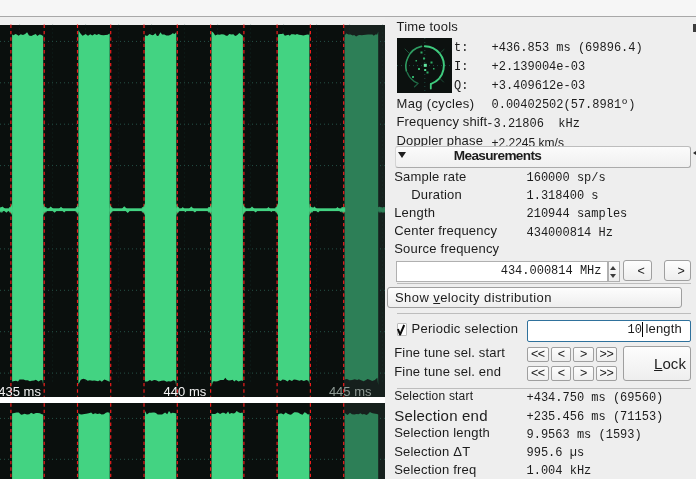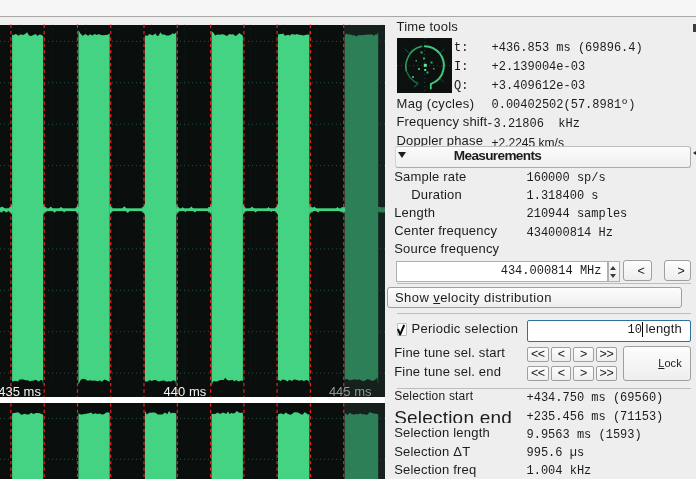--- a/index.html
+++ b/index.html
@@ -231,29 +231,29 @@
   </div>
 <div style="position:absolute;left:550.8px;top:365.8px;width:20.6px;height:15.2px;background:linear-gradient(#fdfdfd,#eeeeee);border:1px solid #9f9f9f;border-radius:3px;box-sizing:border-box;display:flex;align-items:center;justify-content:center;font-size:12.5px;letter-spacing:-0.5px;color:#1c1c1c;border-radius:2px;">
     <span style="white-space:pre">&lt;</span>
   </div>
 <div style="position:absolute;left:573.2px;top:365.8px;width:20.6px;height:15.2px;background:linear-gradient(#fdfdfd,#eeeeee);border:1px solid #9f9f9f;border-radius:3px;box-sizing:border-box;display:flex;align-items:center;justify-content:center;font-size:12.5px;letter-spacing:-0.5px;color:#1c1c1c;border-radius:2px;">
     <span style="white-space:pre">&gt;</span>
   </div>
 <div style="position:absolute;left:595.6px;top:365.8px;width:21.6px;height:15.2px;background:linear-gradient(#fdfdfd,#eeeeee);border:1px solid #9f9f9f;border-radius:3px;box-sizing:border-box;display:flex;align-items:center;justify-content:center;font-size:12.5px;letter-spacing:-0.5px;color:#1c1c1c;border-radius:2px;">
     <span style="white-space:pre">&gt;&gt;</span>
   </div>
-<div style="position:absolute;left:623px;top:346px;width:68px;height:34.6px;background:linear-gradient(#fdfdfd,#eeeeee);border:1px solid #9f9f9f;border-radius:3px;box-sizing:border-box;display:flex;align-items:center;justify-content:center;font-size:11px;letter-spacing:0.06px;color:#1c1c1c;padding-left:26px;">
+<div style="position:absolute;left:623px;top:346px;width:68px;height:34.6px;background:linear-gradient(#fdfdfd,#eeeeee);border:1px solid #9f9f9f;border-radius:3px;box-sizing:border-box;display:flex;align-items:center;justify-content:center;font-size:15px;letter-spacing:0.06px;color:#1c1c1c;padding-left:26px;">
     <span style="white-space:pre"><span style="text-decoration:underline">L</span>ock</span>
   </div>
 <div style="position:absolute;left:395.2px;top:389.0px;overflow:hidden;width:140px;height:16px;">
     <div style="margin-left:-1px;font-size:12px;letter-spacing:0.2px;white-space:pre;">Selection start</div>
   </div>
 <div style="position:absolute;left:526.5px;top:391.4px;font-family:'Liberation Mono',monospace;font-size:12px;white-space:pre;">+434.750 ms (69560)</div>
 <div style="position:absolute;left:395.2px;top:407.2px;overflow:hidden;width:140px;height:16px;">
-    <div style="margin-left:-1px;font-size:19px;letter-spacing:0.2px;white-space:pre;">Selection end</div>
+    <div style="margin-left:-1px;font-size:15px;letter-spacing:0.2px;white-space:pre;">Selection end</div>
   </div>
 <div style="position:absolute;left:526.5px;top:409.6px;font-family:'Liberation Mono',monospace;font-size:12px;white-space:pre;">+235.456 ms (71153)</div>
 <div style="position:absolute;left:395.2px;top:425.3px;overflow:hidden;width:140px;height:16px;">
     <div style="margin-left:-1px;font-size:13px;letter-spacing:0.2px;white-space:pre;">Selection length</div>
   </div>
 <div style="position:absolute;left:526.5px;top:427.7px;font-family:'Liberation Mono',monospace;font-size:12px;white-space:pre;">9.9563 ms (1593)</div>
 <div style="position:absolute;left:395.2px;top:443.5px;overflow:hidden;width:140px;height:16px;">
     <div style="margin-left:-1px;font-size:13px;letter-spacing:0.2px;white-space:pre;">Selection ΔT</div>
   </div>
 <div style="position:absolute;left:526.5px;top:445.9px;font-family:'Liberation Mono',monospace;font-size:12px;white-space:pre;">995.6 µs</div>

